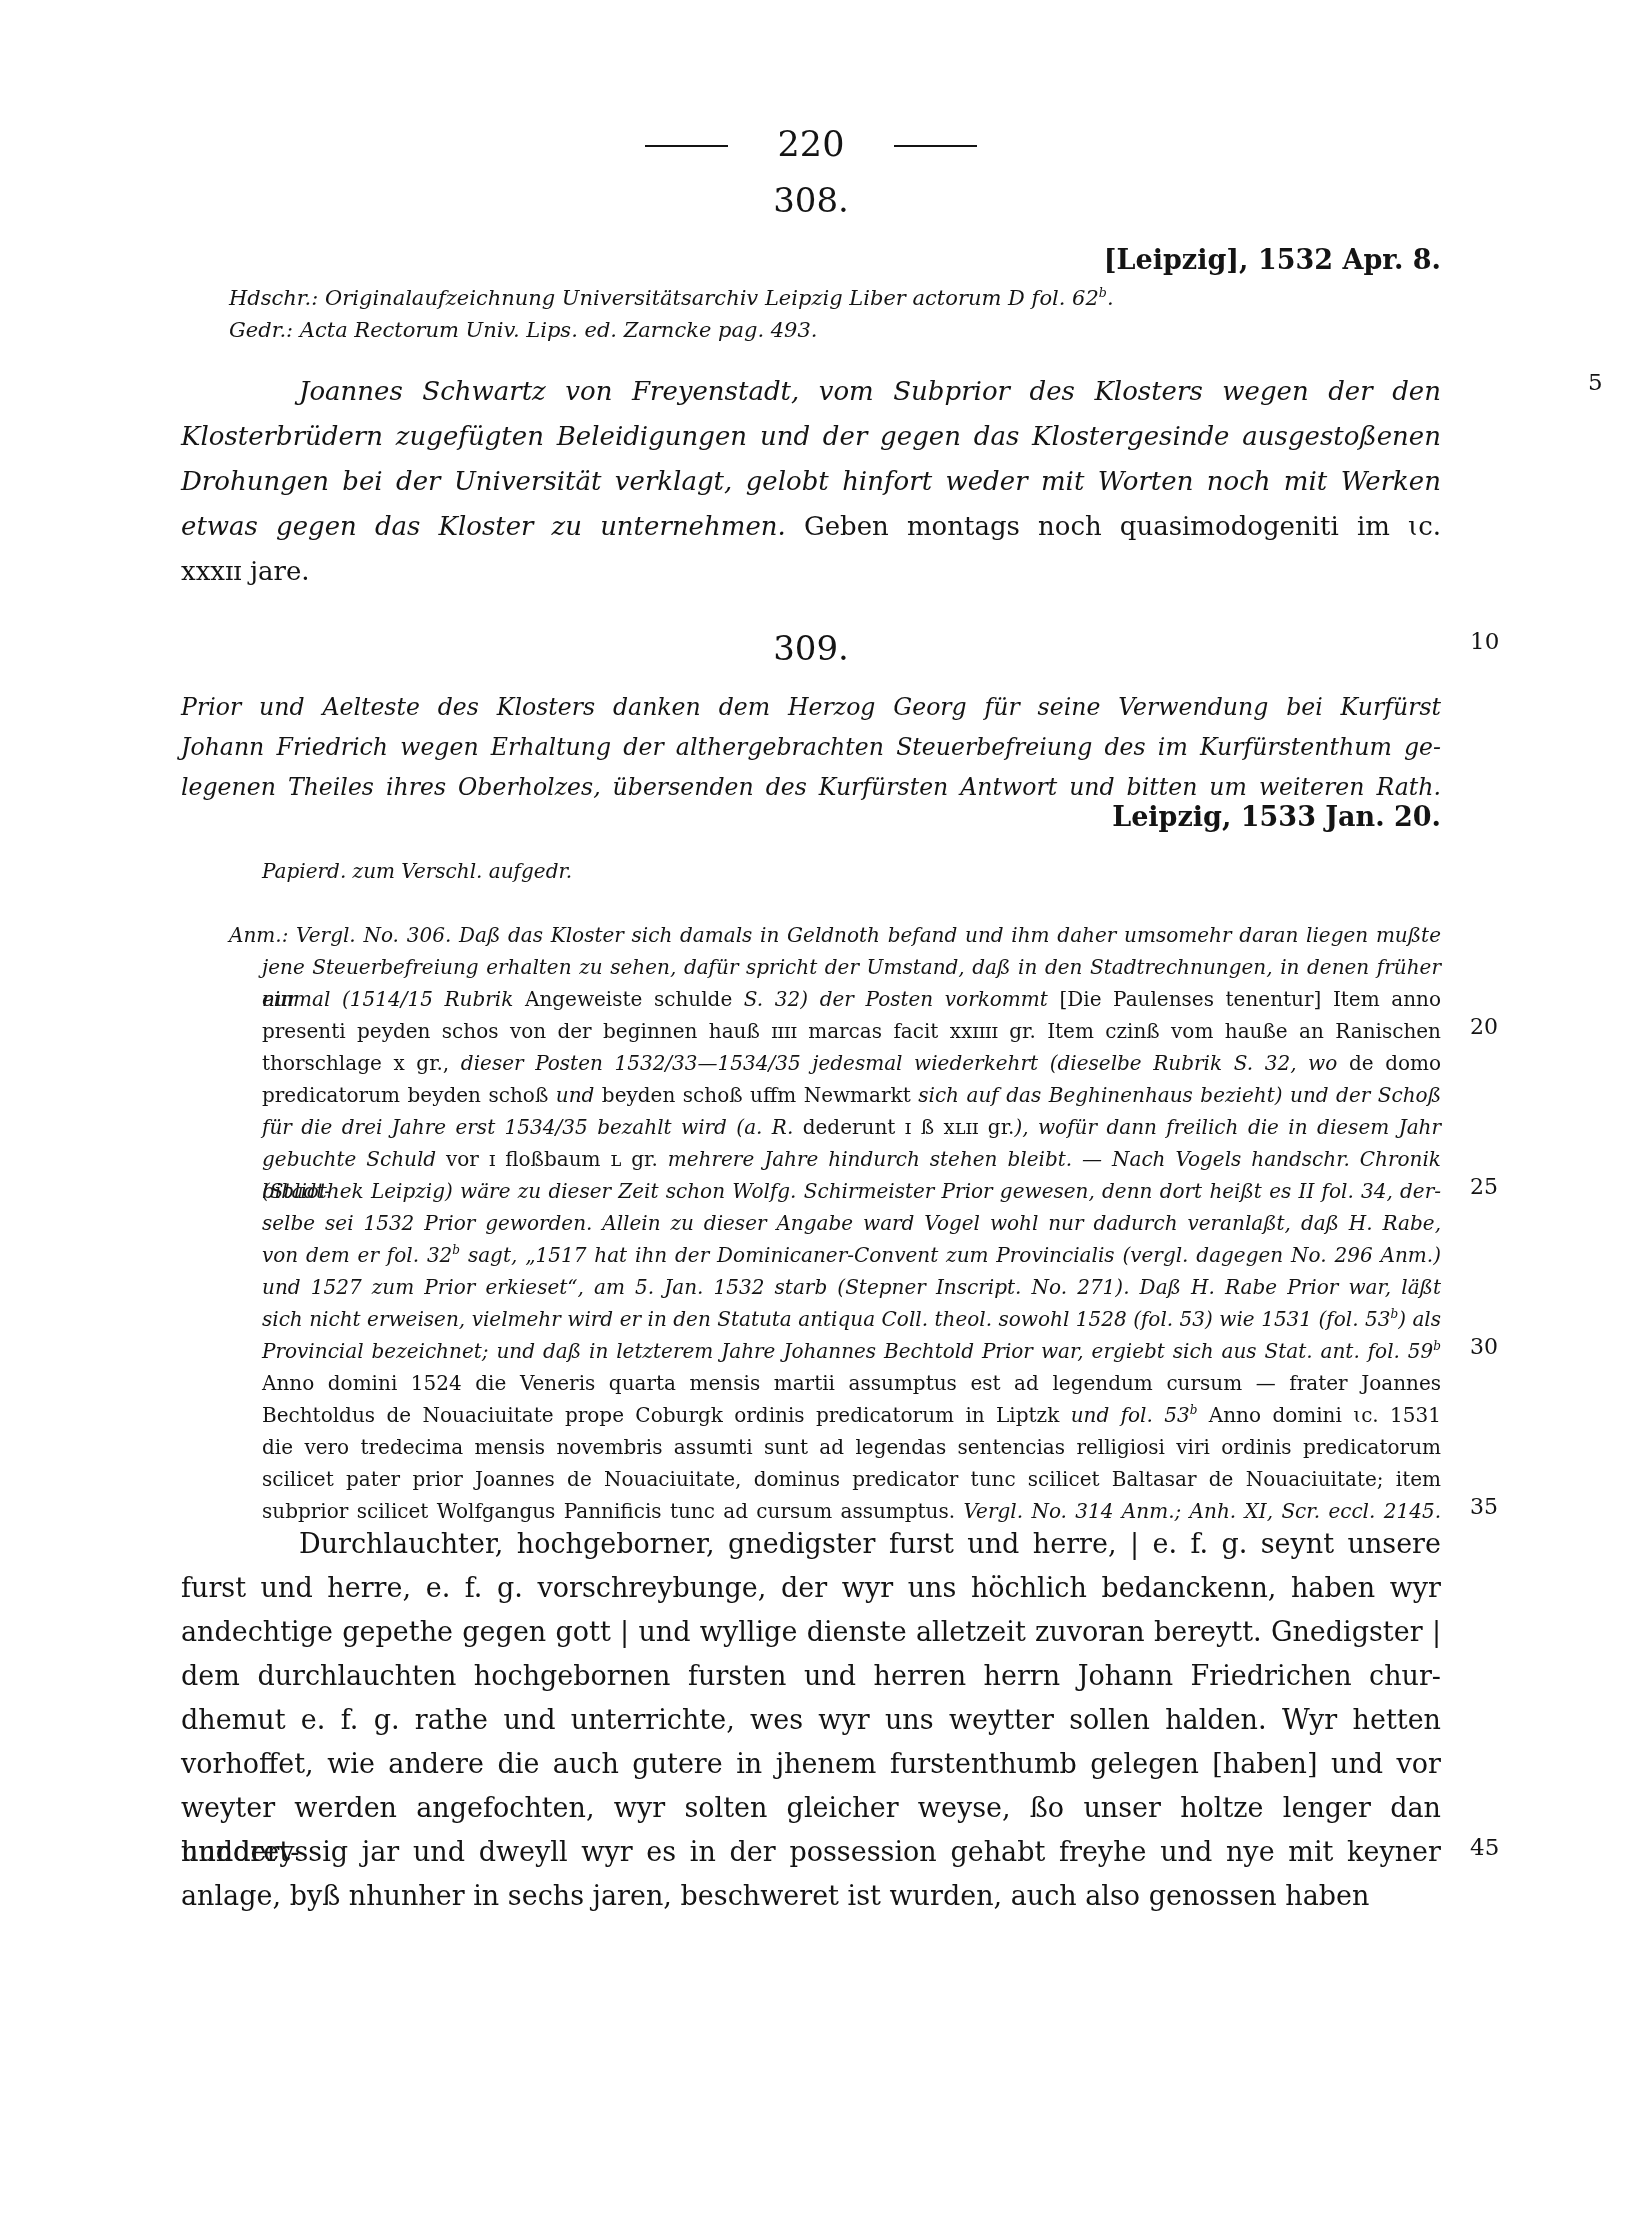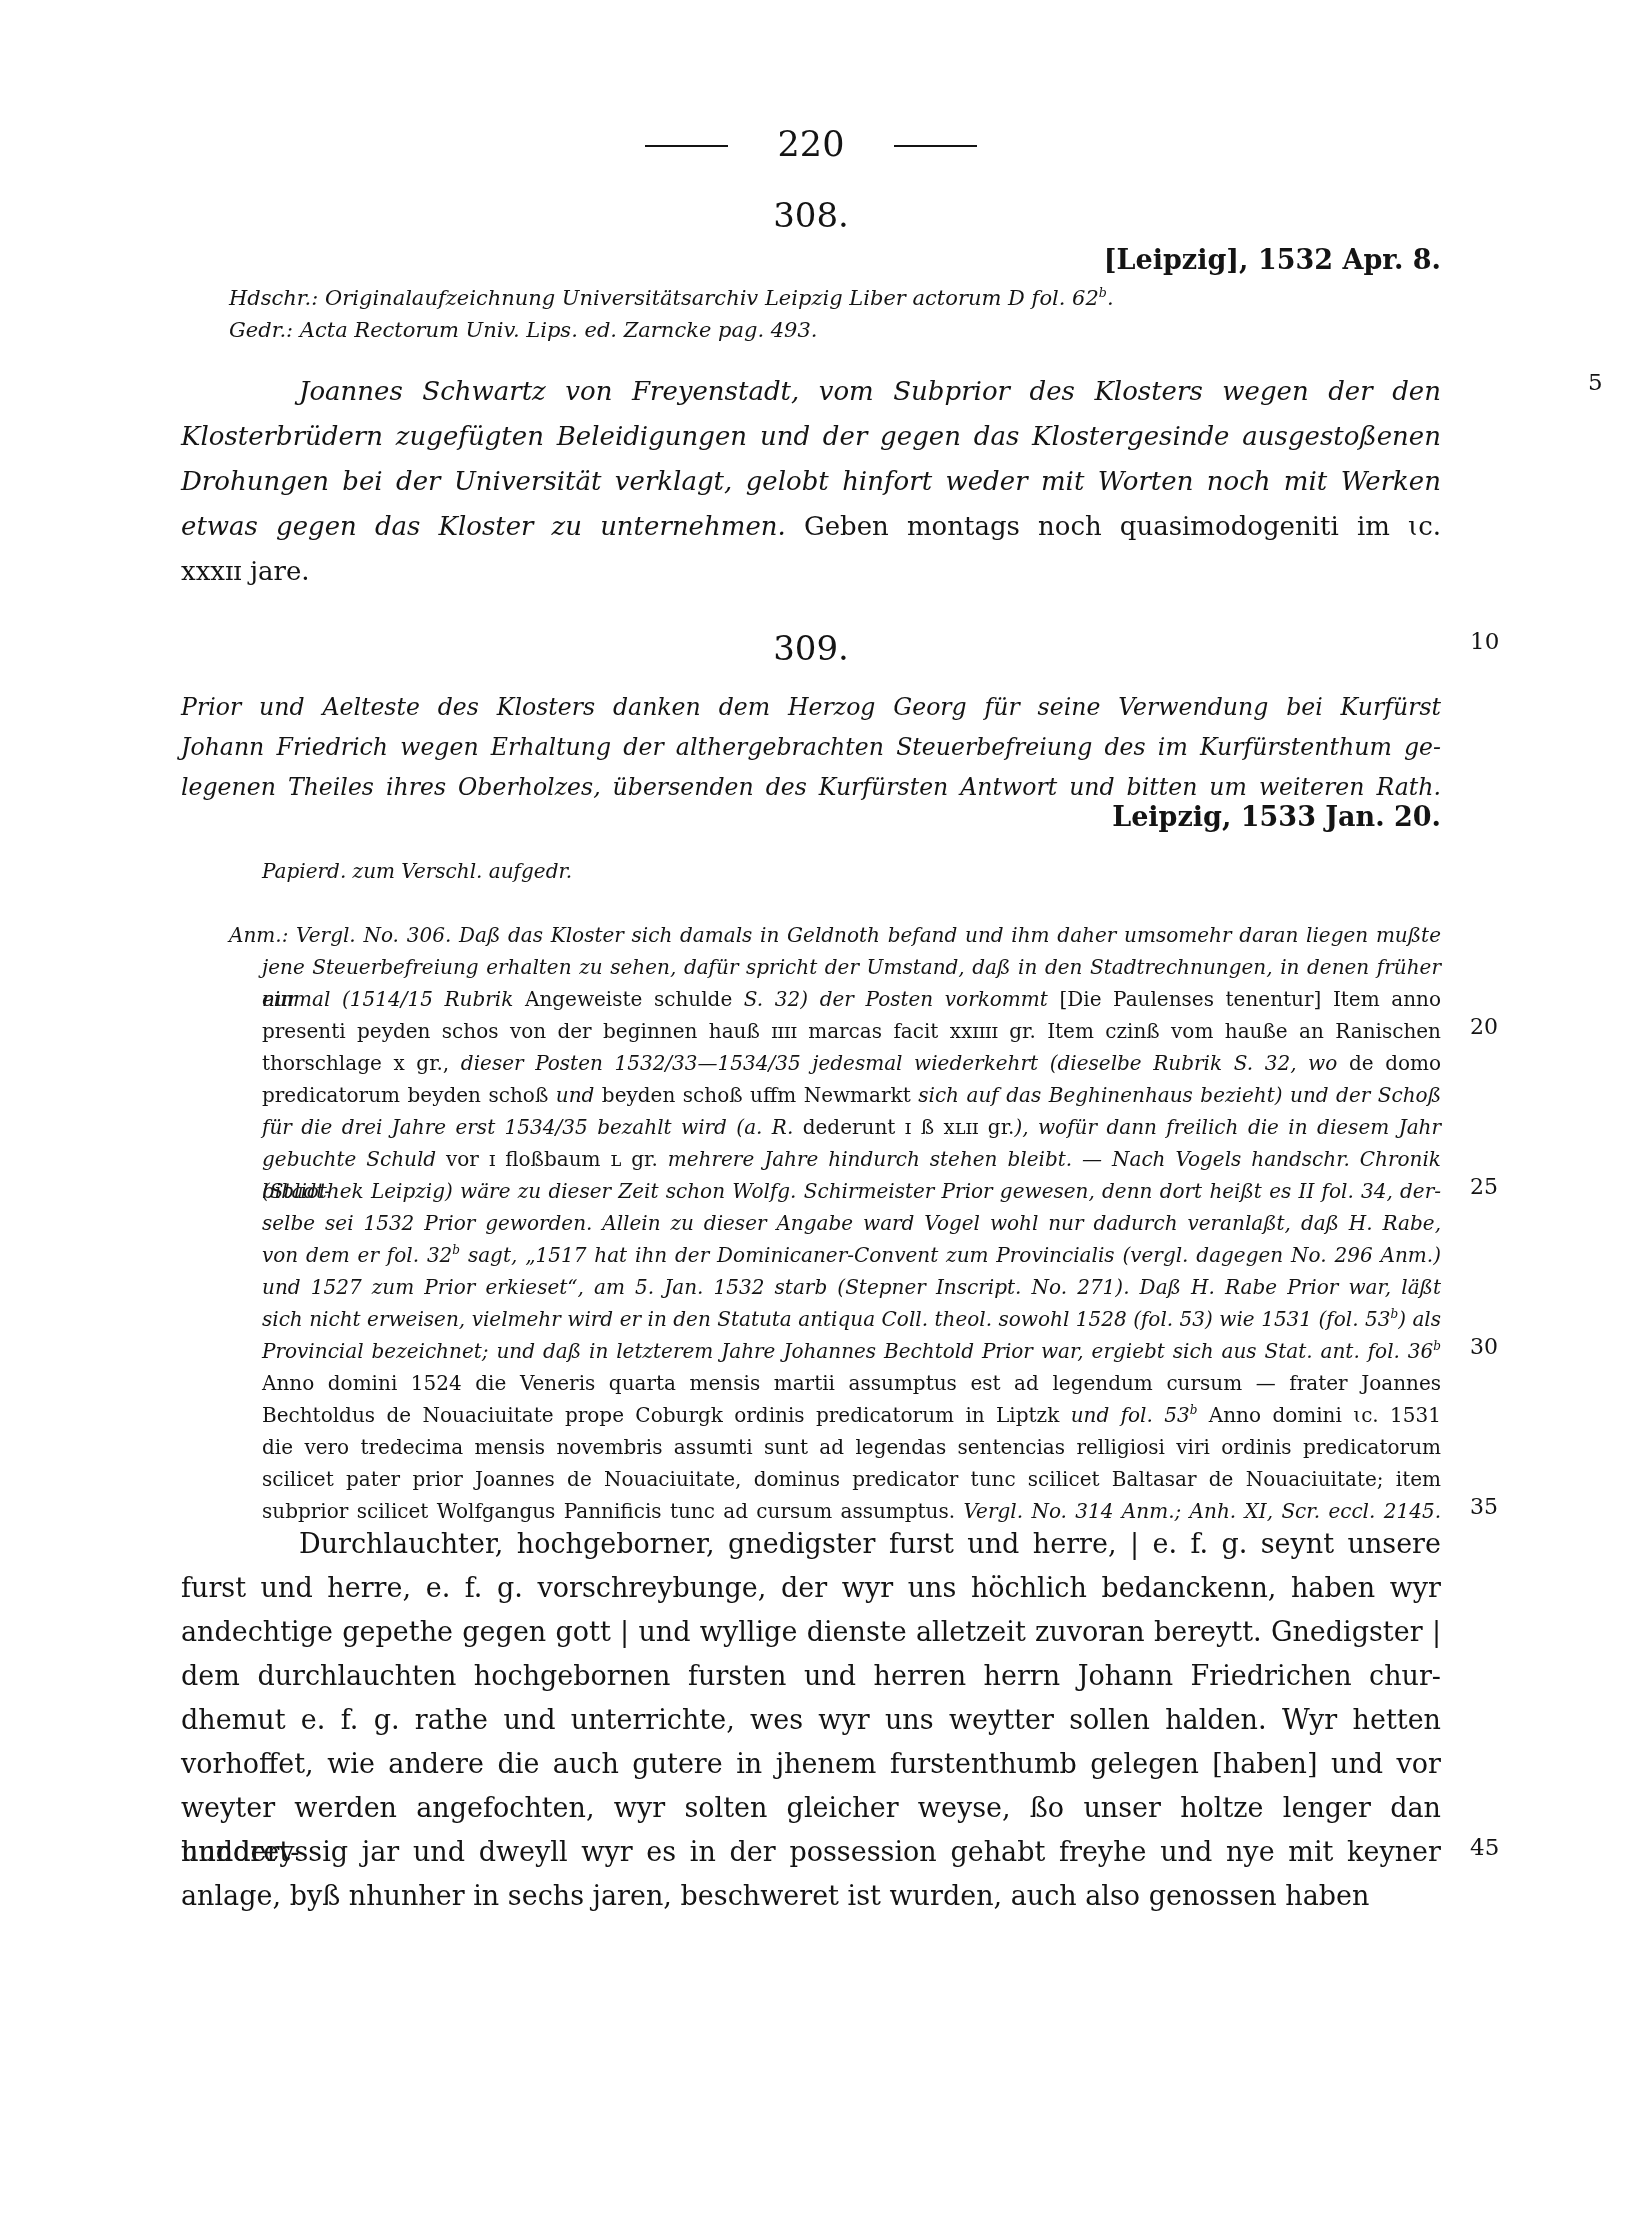--- a/index.html
+++ b/index.html
@@ -32,21 +32,21 @@
   }
   
   #hdr{
     top:122px;height:44px;
     display:flex;justify-content:center;align-items:center;
     gap:50px;
     font-size:35px;
   }
   .rule{width:83px;height:0;border-top:2.2px solid #141414;margin-top:3.3px;}
   
-  #e308-no{top:195px;text-align:center;font-size:34px;}
+  #e308-no{top:180px;text-align:center;font-size:34px;}
   #e308-date{top:244px;text-align:right;font-weight:bold;font-size:27px;}
   #e308-src{top:282px;font-size:21px;font-style:italic;}
   #e308-src .line{height:32px;line-height:32px;padding-left:48px;}
   #e308-sum{top:369px;font-size:26px;font-style:italic;}
   #e308-sum .line{height:45px;line-height:45px;}
   
   #e309-no{top:628px;text-align:center;font-size:34px;}
   #e309-sum{top:687px;font-size:23.6px;font-style:italic;}
   #e309-sum .line{height:40px;line-height:40px;}
   #e309-date{top:801px;text-align:right;font-weight:bold;font-size:27px;}
@@ -105,21 +105,21 @@
       <div class="line" style="padding-left: 81px;"><span class="rm">presenti peyden schos von der beginnen hauß ɪɪɪɪ marcas facit xxɪɪɪɪ gr. Item czinß vom hauße an Ranischen</span><span class="mn">20</span></div>
       <div class="line" style="padding-left: 81px;"><span class="rm">thorschlage x gr., </span><span>dieser Posten 1532/33—1534/35 jedesmal wiederkehrt (dieselbe Rubrik S. 32, wo </span><span class="rm">de domo</span></div>
       <div class="line" style="padding-left: 81px;"><span class="rm">predicatorum beyden schoß </span><span>und </span><span class="rm">beyden schoß uffm Newmarkt </span><span>sich auf das Beghinenhaus bezieht) und der Schoß</span></div>
       <div class="line" style="padding-left: 81px;"><span>für die drei Jahre erst 1534/35 bezahlt wird (a. R. </span><span class="rm">dederunt ɪ ß xʟɪɪ gr.</span><span>), wofür dann freilich die in diesem Jahr</span></div>
       <div class="line" style="padding-left: 81px;"><span>gebuchte Schuld </span><span class="rm">vor ɪ floßbaum ʟ gr. </span><span>mehrere Jahre hindurch stehen bleibt. — Nach Vogels handschr. Chronik (Stadt-</span></div>
       <div class="line" style="padding-left: 81px;"><span>bibliothek Leipzig) wäre zu dieser Zeit schon Wolfg. Schirmeister Prior gewesen, denn dort heißt es II fol. 34, der-</span><span class="mn">25</span></div>
       <div class="line" style="padding-left: 81px;"><span>selbe sei 1532 Prior geworden. Allein zu dieser Angabe ward Vogel wohl nur dadurch veranlaßt, daß H. Rabe,</span></div>
       <div class="line" style="padding-left: 81px;"><span>von dem er fol. 32</span><span class="sup">b</span><span> sagt, „1517 hat ihn der Dominicaner-Convent zum Provincialis (vergl. dagegen No. 296 Anm.)</span></div>
       <div class="line" style="padding-left: 81px;"><span>und 1527 zum Prior erkieset“, am 5. Jan. 1532 starb (Stepner Inscript. No. 271). Daß H. Rabe Prior war, läßt</span></div>
       <div class="line" style="padding-left: 81px;"><span>sich nicht erweisen, vielmehr wird er in den Statuta antiqua Coll. theol. sowohl 1528 (fol. 53) wie 1531 (fol. 53</span><span class="sup">b</span><span>) als</span></div>
-      <div class="line" style="padding-left: 81px;"><span>Provincial bezeichnet; und daß in letzterem Jahre Johannes Bechtold Prior war, ergiebt sich aus Stat. ant. fol. 36</span><span class="sup">b</span><span class="mn">30</span></div>
+      <div class="line" style="padding-left: 81px;"><span>Provincial bezeichnet; und daß in letzterem Jahre Johannes Bechtold Prior war, ergiebt sich aus Stat. ant. fol. 59</span><span class="sup">b</span><span class="mn">30</span></div>
       <div class="line" style="padding-left: 81px;"><span class="rm">Anno domini 1524 die Veneris quarta mensis martii assumptus est ad legendum cursum — frater Joannes</span></div>
       <div class="line" style="padding-left: 81px;"><span class="rm">Bechtoldus de Nouaciuitate prope Coburgk ordinis predicatorum in Liptzk </span><span>und fol. 53</span><span class="sup">b</span><span class="rm"> Anno domini ɩc. 1531</span></div>
       <div class="line" style="padding-left: 81px;"><span class="rm">die vero tredecima mensis novembris assumti sunt ad legendas sentencias relligiosi viri ordinis predicatorum</span></div>
       <div class="line" style="padding-left: 81px;"><span class="rm">scilicet pater prior Joannes de Nouaciuitate, dominus predicator tunc scilicet Baltasar de Nouaciuitate; item</span></div>
       <div class="line" style="padding-left: 81px;"><span class="rm">subprior scilicet Wolfgangus Pannificis tunc ad cursum assumptus. </span><span>Vergl. No. 314 Anm.; Anh. XI, Scr. eccl. 2145.</span><span class="mn">35</span></div>
     </div>
 
   <div class="col" id="letter">
       <div class="line" style="text-indent: 118px;"><span>Durchlauchter, hochgeborner, gnedigster furst und herre, | e. f. g. seynt unsere</span></div>
       <div class="line"><span>furst und herre, e. f. g. vorschreybunge, der wyr uns höchlich bedanckenn, haben wyr</span></div>

